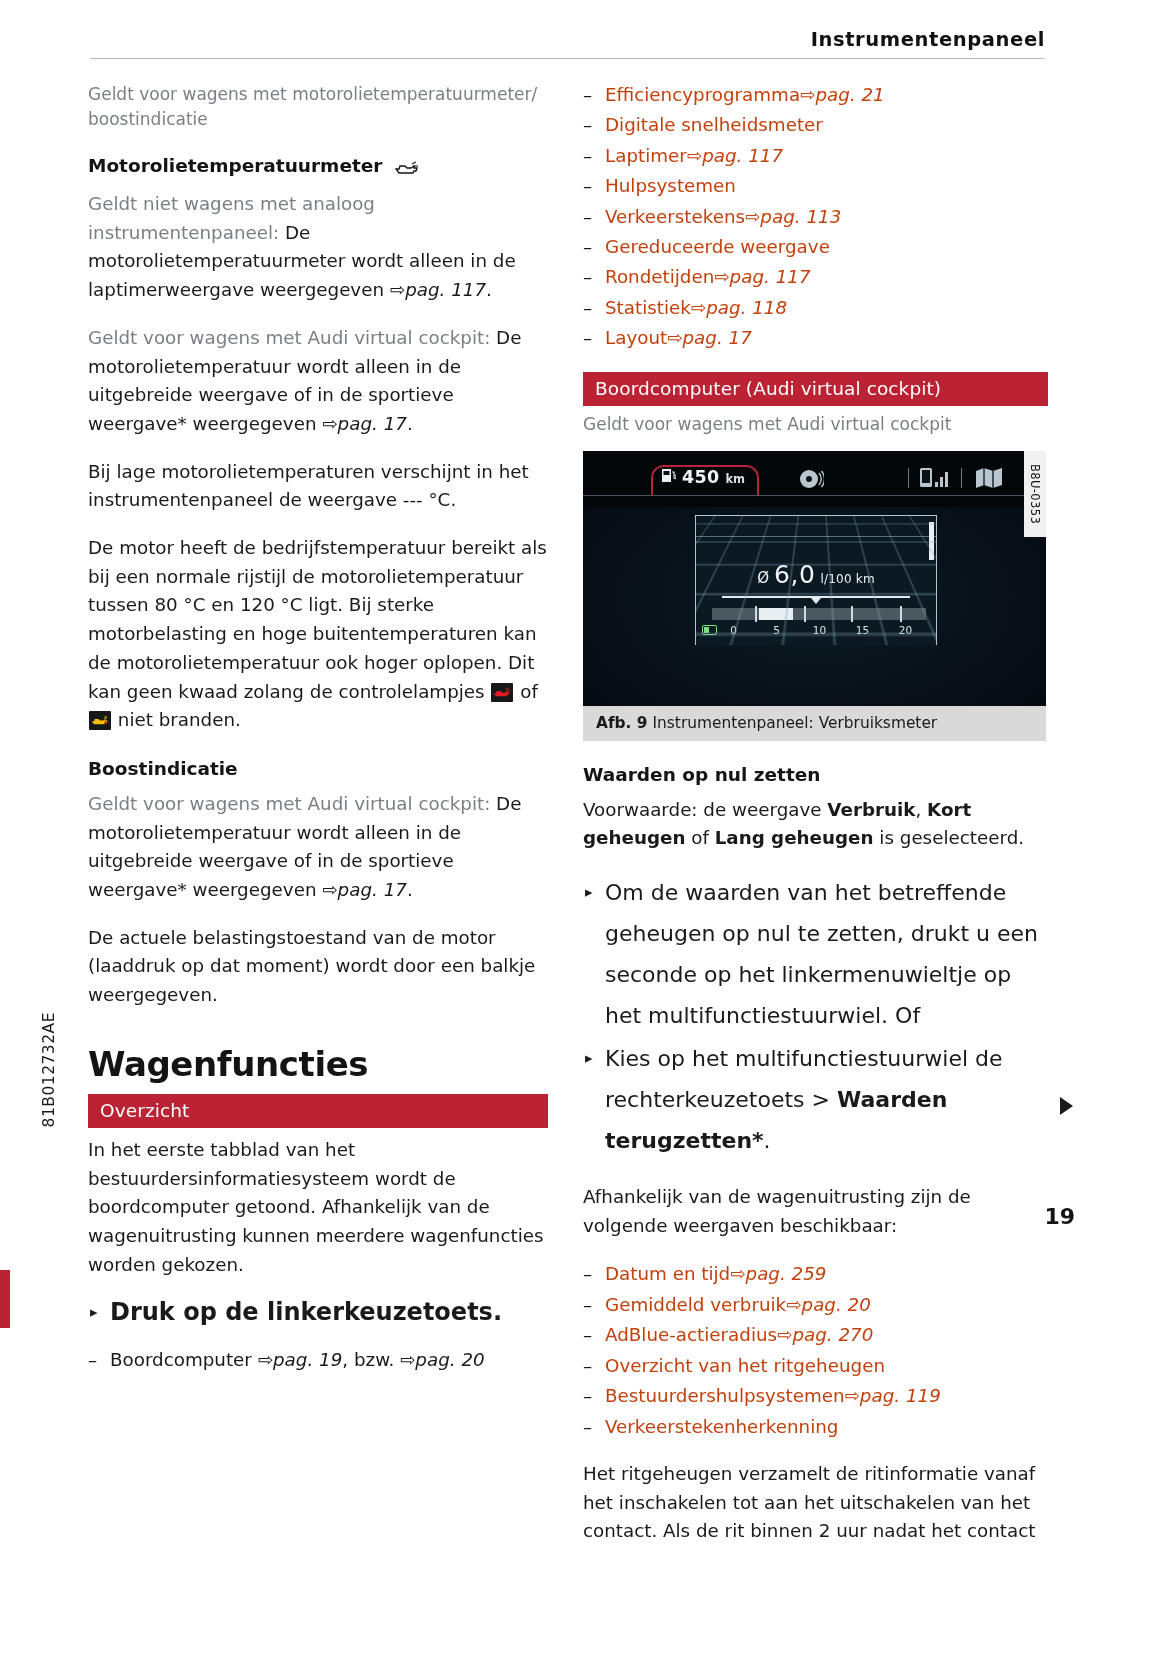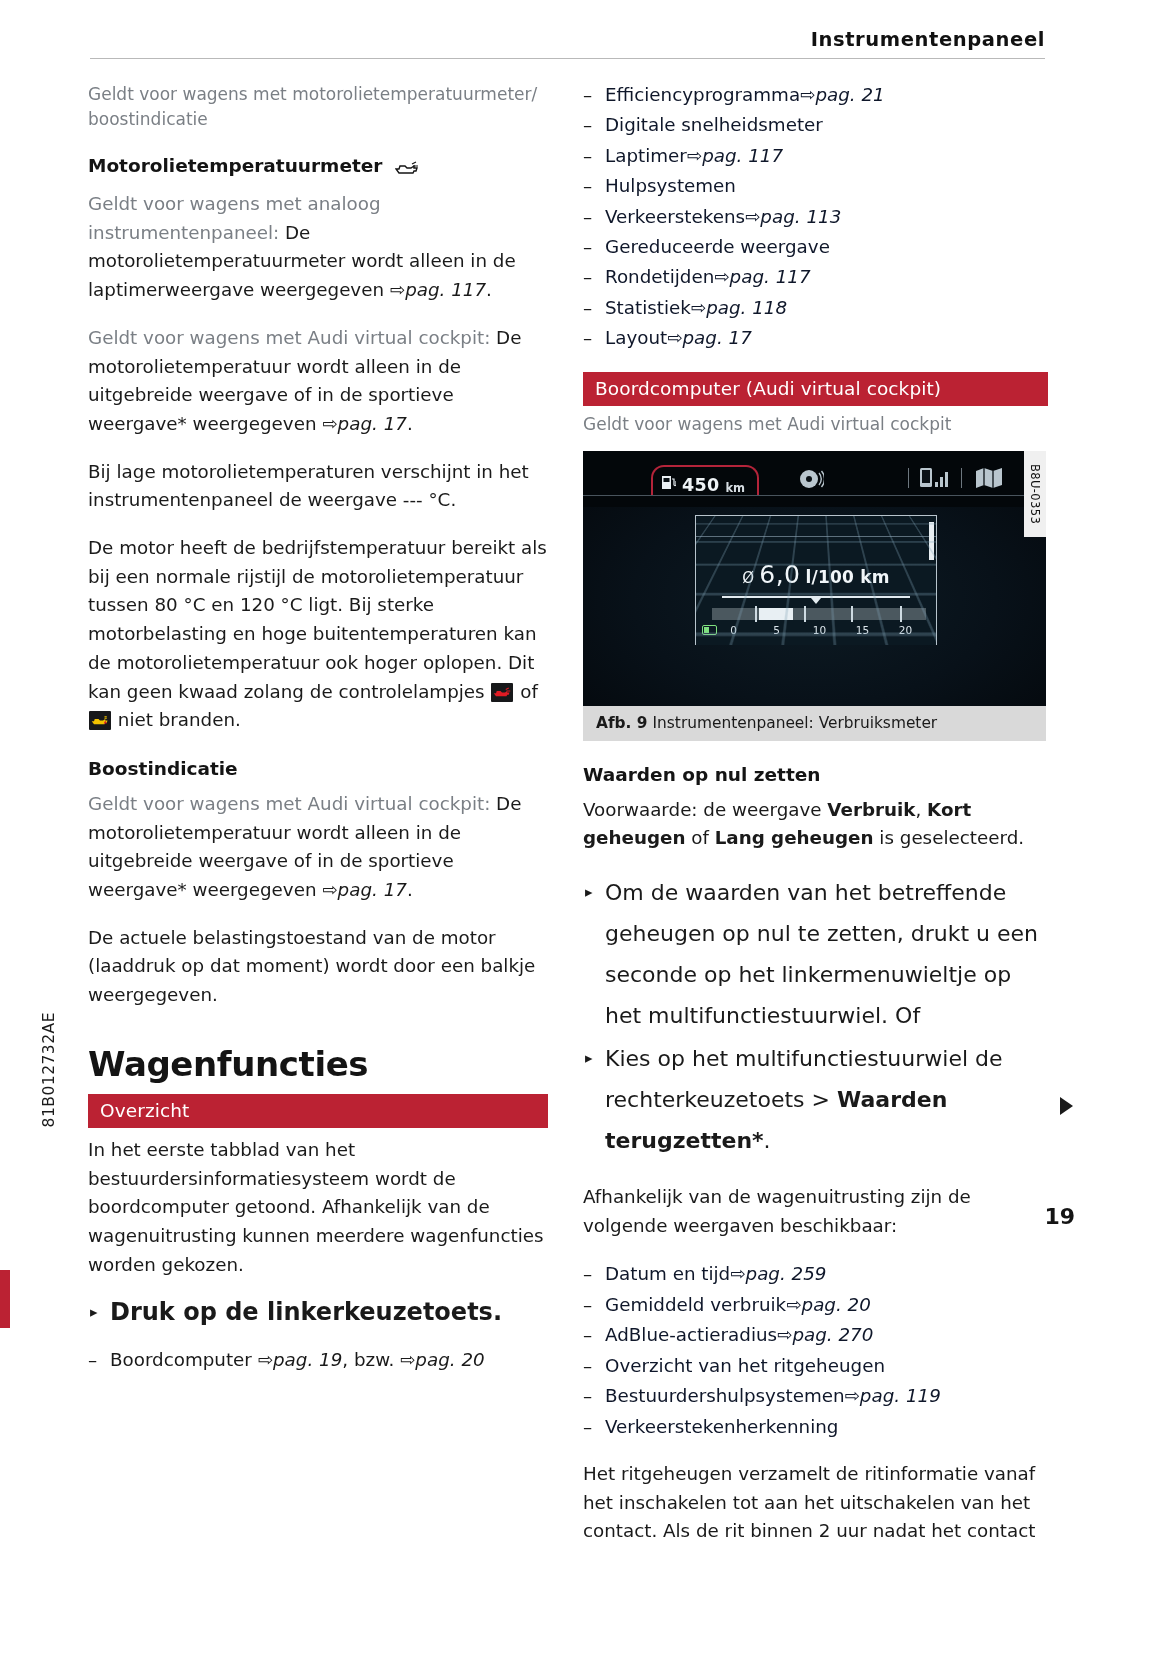--- a/index.html
+++ b/index.html
@@ -63,21 +63,21 @@
     font-size:18.5px; font-weight:normal;
     padding:6px 0 7px 12px;
     margin:10px 0 8px 0;
     letter-spacing:0.1px;
   }
 
   
   ul.dashlist, ul.bulletlist { list-style:none; margin:0 0 18px 0; padding:0; }
   ul.dashlist li {
     font-size:18.3px; line-height:30.4px; padding-left:22px;
-    position:relative; color:#0f172a;
+    position:relative; color:#c2410c;
   }
   ul.dashlist li::before {
     content:"\2013"; position:absolute; left:0; top:0; color:#1a1a1a;
   }
   ul.bulletlist li {
     font-size:22px; line-height:41px; padding-left:22px;
     position:relative; color:#1a1a1a; margin-bottom:2px;
   }
   ul.bulletlist li::before {
     content:"\25B8"; position:absolute; left:2px; top:0; font-size:15px; color:#1a1a1a;
@@ -126,21 +126,21 @@
     border-right-color:transparent; border-bottom-color:transparent; }
   .dial.left  { left:-112px; top:30px; transform:rotate(-18deg); }
   .dial.right { right:-112px; top:30px; transform:rotate(104deg); }
 
   
   .topbar { position:absolute; left:0; right:0; top:0; height:56px; background:#03070a; }
   .range-pill {
     position:absolute; left:68px; top:14px; height:30px; padding:0 12px 0 8px;
     border:2px solid #b4243a; border-bottom:none;
     border-top-left-radius:13px; border-top-right-radius:13px;
-    display:flex; align-items:flex-end; gap:6px;
+    display:flex; align-items:flex-start; gap:6px;
   }
   .range-val { color:#eef3f6; font-size:17.5px; font-weight:bold; letter-spacing:0.3px; }
   .range-unit { color:#d6dde2; font-size:11.5px; font-weight:bold; margin-top:5px;}
   .pill-underline { position:absolute; left:0; right:0; top:44px; height:1px; background:rgba(160,180,195,0.45); }
 
   .tb-icon { position:absolute; top:16px; }
   .tb-sep { position:absolute; top:17px; width:1px; height:20px; background:rgba(180,195,205,0.6); }
 
   
   .panel {
@@ -157,21 +157,21 @@
       repeating-linear-gradient(to bottom, rgba(125,160,180,0.30) 0 1px, transparent 1px 13px);
     transform:perspective(180px) rotateX(62deg);
     transform-origin:50% 0%;
   }
   .horizon { position:absolute; left:0; right:0; top:20px; height:1px; background:rgba(175,200,215,0.5); }
   .scroll-th { position:absolute; right:2px; top:6px; width:5px; height:38px; background:#e8eef2; }
 
   .avg-row { position:absolute; left:0; right:0; top:44px; text-align:center; color:#f1f6f9; }
   .avg-sym { font-size:15px; }
   .avg-num { font-size:25px; letter-spacing:0.5px; }
-  .avg-unit { font-size:17px; letter-spacing:0.2px;font-weight:bold; }
+  .avg-unit { font-size:12px; letter-spacing:0.2px; }
   .avg-underline { position:absolute; left:26px; right:26px; top:80px; height:2px; background:#e3ebf0; }
   .avg-caret { position:absolute; left:50%; top:82px; margin-left:-5px;
     width:0;height:0;border-left:5px solid transparent;border-right:5px solid transparent;
     border-top:6px solid #e3ebf0; }
 
   
   .bar-wrap { position:absolute; left:16px; right:10px; top:92px; height:12px; }
   .bar-track { position:absolute; inset:0; background:rgba(225,235,240,0.30); }
   .bar-fill { position:absolute; left:22%; top:0; bottom:0; width:16%; background:#e8eff3; }
   .bar-tick { position:absolute; top:-2px; width:2px; height:16px; background:#cfdbe2; }
@@ -238,21 +238,21 @@
       <span>Motorolietemperatuurmeter</span>
       <span class="oilglyph" style="display:inline-block;vertical-align:-3px;margin-left:6px;">
         <svg width="24" height="15" viewBox="0 0 24 15">
             <path d="M1 9h3l1-3h5l2 2h4l3-2v2h3l-1 3h-2l-1 2H4z" fill="none" stroke="#141414" stroke-width="1.4"></path>
             <path d="M17 4l4-2M18 6l5 0" stroke="#141414" stroke-width="1.2"></path>
           </svg>
       </span>
     </h3>
 
     <p class="body">
-      <span class="grey">Geldt voor wagens met analoog instrumentenpaneel:</span><span> De motorolietemperatuurmeter wordt alleen in de laptimerweergave weergegeven </span><span class="arrow">⇨</span><span class="xref">pag. 117</span>.
+      <span class="grey">Geldt niet wagens met analoog instrumentenpaneel:</span><span> De motorolietemperatuurmeter wordt alleen in de laptimerweergave weergegeven </span><span class="arrow">⇨</span><span class="xref">pag. 117</span>.
     </p>
 
     <p class="body">
       <span class="grey">Geldt voor wagens met Audi virtual cockpit:</span><span> De motorolietemperatuur wordt alleen in de uitgebreide weergave of in de sportieve weergave* weergegeven </span><span class="arrow">⇨</span><span class="xref">pag. 17</span>.
     </p>
 
     <p class="body">Bij lage motorolietemperaturen verschijnt in het instrumentenpaneel de weergave --- °C.</p>
 
     <p class="body">
       <span>De motor heeft de bedrijfstemperatuur bereikt als bij een normale rijstijl de motorolietemperatuur tussen 80 °C en 120 °C ligt. Bij sterke motorbelasting en hoge buitentemperaturen kan de motorolietemperatuur ook hoger oplopen. Dit kan geen kwaad zolang de controlelampjes </span><span class="tell"><svg width="18" height="15" viewBox="0 0 24 16">

